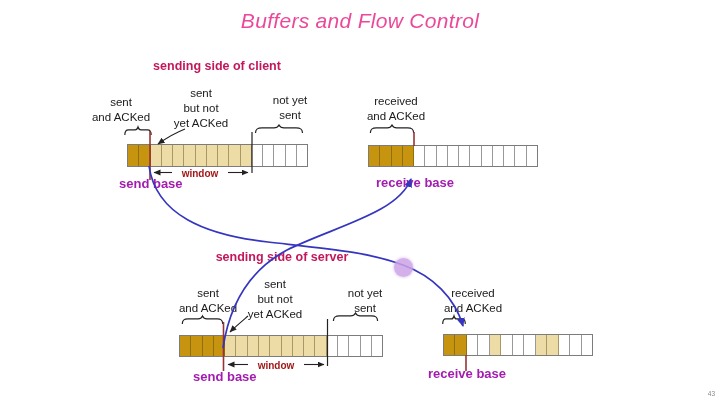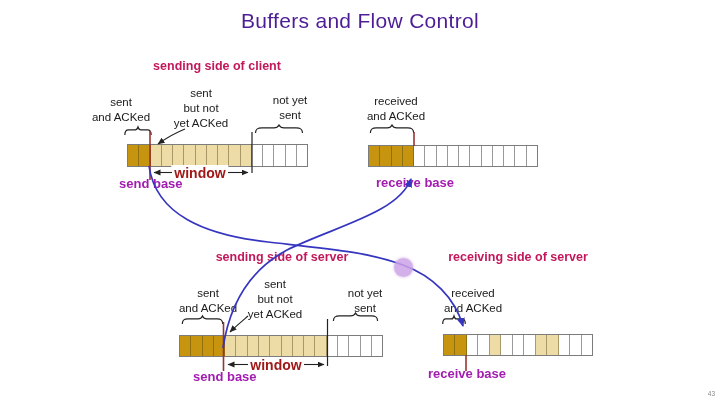--- a/index.html
+++ b/index.html
@@ -1,25 +1,25 @@
 <!DOCTYPE html>
 <html><head>
 <meta charset="utf-8">
 <style>
   html,body{margin:0;padding:0;background:#fff;}
   .slide{position:relative;width:720px;height:404px;background:#ffffff;overflow:hidden;
          font-family:"Liberation Sans",sans-serif;color:#1a1a1a;}
   .title{position:absolute;left:50%;top:9px;transform:translateX(-50%);
-         font-size:21px;font-weight:400;letter-spacing:.3px;color:#4c1d95;white-space:nowrap;}
+         font-size:21px;font-weight:400;letter-spacing:.3px;color:#ec4899;white-space:nowrap;font-style:italic;}
   .hdr{position:absolute;transform:translateX(-50%);font-size:12.5px;font-weight:700;
        color:#c2185b;white-space:nowrap;text-align:center;}
   .lbl{position:absolute;transform:translateX(-50%);text-align:center;font-size:11.5px;
        line-height:15px;color:#1a1a1a;white-space:pre-line;}
   .base{position:absolute;font-size:13px;font-weight:700;color:#a21caf;white-space:nowrap;}
-  .win{position:absolute;transform:translate(-50%,-50%);font-size:14px;font-weight:700;
+  .win{position:absolute;transform:translate(-50%,-50%);font-size:10px;font-weight:700;
        color:#a01818;background:#fff;padding:0 3px;white-space:nowrap;}
   .buffer{position:absolute;display:flex;border:1px solid #7c7c7c;box-sizing:border-box;background:#fff;}
   .cell{flex:1;border-right:1px solid #999;}
   .cell:last-child{border-right:none;}
   .cell-a{background:#c6940f;border-right-color:#8f6f0e;}
   .cell-u{background:#eedca6;border-right-color:#a89868;}
   .cell-f{background:#ffffff;}
   .brace{position:absolute;overflow:visible;}
   .overlay{position:absolute;left:0;top:0;pointer-events:none;}
   .dot{position:absolute;left:394px;top:258px;width:19px;height:19px;border-radius:50%;
@@ -28,21 +28,20 @@
 </style>
 </head>
 <body>
 
 <div class="slide">
 
   <div class="title">Buffers and Flow Control</div>
 
   <div class="hdr" style="left:217px;top:59px">sending side of client</div>
   <div class="hdr" style="left:282px;top:250px">sending side of server</div>
-  <div class="hdr" style="left:518px;top:250px">receiving side of server</div>
 
   <div class="lbl" style="left:121px;top:95px">sent
 and ACKed</div>
   <div class="lbl" style="left:201px;top:86px">sent
 but not
 yet ACKed</div>
   <div class="lbl" style="left:290px;top:93px">not yet
 sent</div>
   <div class="lbl" style="left:396px;top:94px">received
 and ACKed</div>

